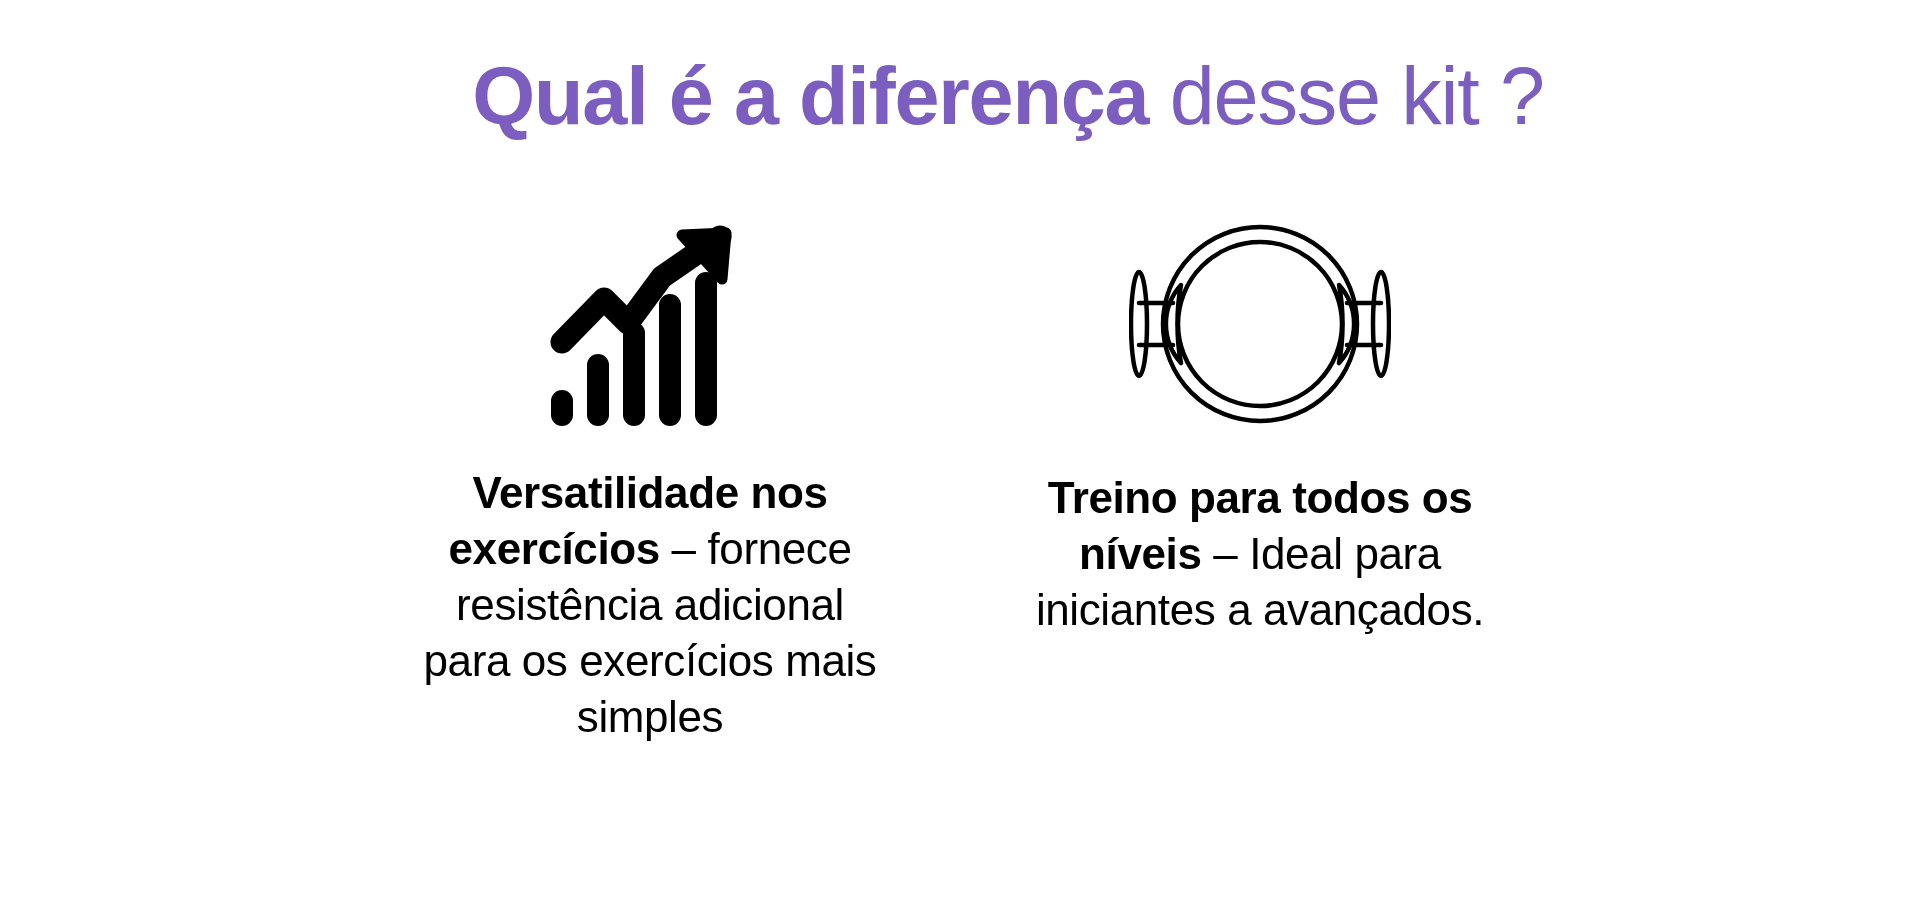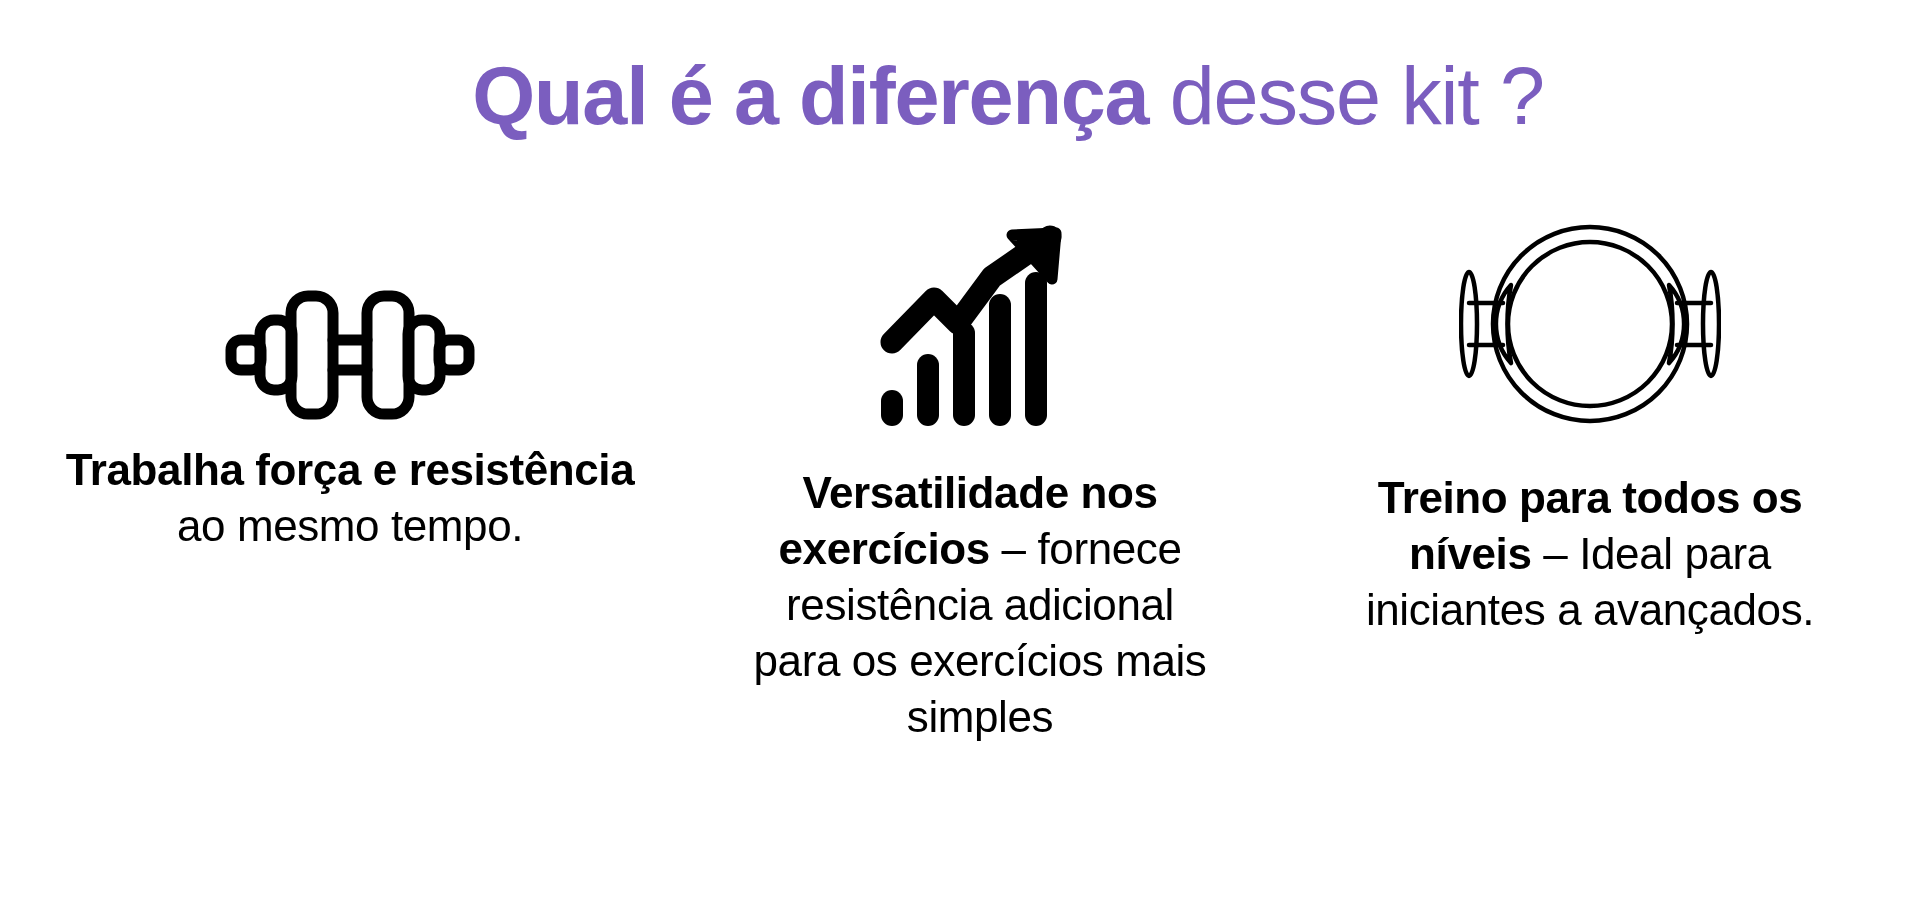--- a/index.html
+++ b/index.html
@@ -97,39 +97,20 @@
 <body>
 
 <div class="page">
 
   <div class="title-wrap">
     <span class="title"><span class="t-bold">Qual é a diferença</span><span class="t-light"> desse kit ?</span></span>
   </div>
 
   <div class="cols">
 
-    <div class="col col-1">
-      <div class="icon-box ib-1">
-        <svg width="250" height="150" viewBox="0 0 250 150" fill="none" stroke="#000000" stroke-width="11" stroke-linecap="round" stroke-linejoin="round">
-
-          <path d="M16 60 h10 a10 10 0 0 1 10 10 v10 a10 10 0 0 1 -10 10 h-10 a10 10 0 0 1 -10 -10 v-10 a10 10 0 0 1 10 -10 z"></path>
-          <path d="M234 60 h-10 a10 10 0 0 0 -10 10 v10 a10 10 0 0 0 10 10 h10 a10 10 0 0 0 10 -10 v-10 a10 10 0 0 0 -10 -10 z"></path>
-
-          <rect x="35" y="40" width="32" height="70" rx="14"></rect>
-          <rect x="183" y="40" width="32" height="70" rx="14"></rect>
-
-          <rect x="66" y="16" width="42" height="118" rx="17"></rect>
-          <rect x="142" y="16" width="42" height="118" rx="17"></rect>
-
-          <path d="M108 60 h34"></path>
-          <path d="M108 90 h34"></path>
-        </svg>
-      </div>
-      <div class="blurb"><span class="b-strong">Trabalha força e resistência</span><span> ao mesmo tempo.</span></div>
-    </div>
 
     <div class="col col-2">
       <div class="icon-box ib-2">
         <svg width="200" height="205" viewBox="0 0 200 205" fill="none" stroke="#000000" stroke-linecap="round" stroke-linejoin="round">
 
           <path d="M12 117 L54 74 L78 98 L112 52 L170 12" stroke-width="23"></path>
 
           <path d="M132 10 L176 8 L172 54 Z" fill="#000000" stroke="#000000" stroke-width="11"></path>
 
           <path d="M12 190 v-14" stroke-width="22"></path>

